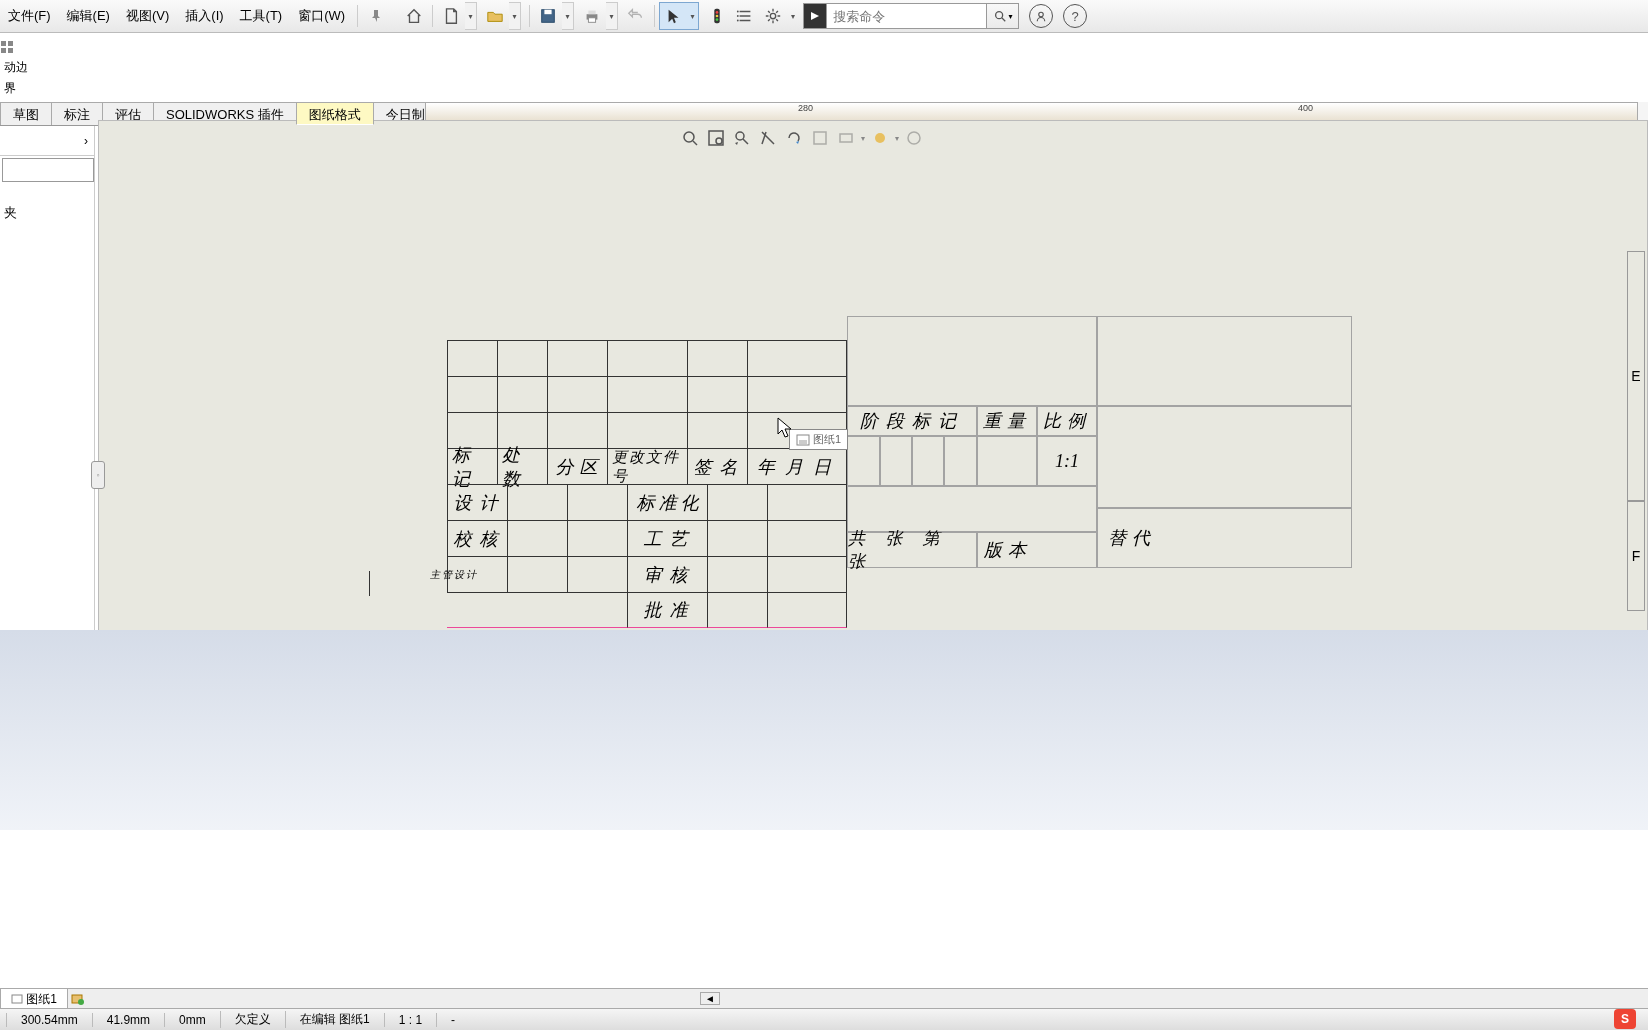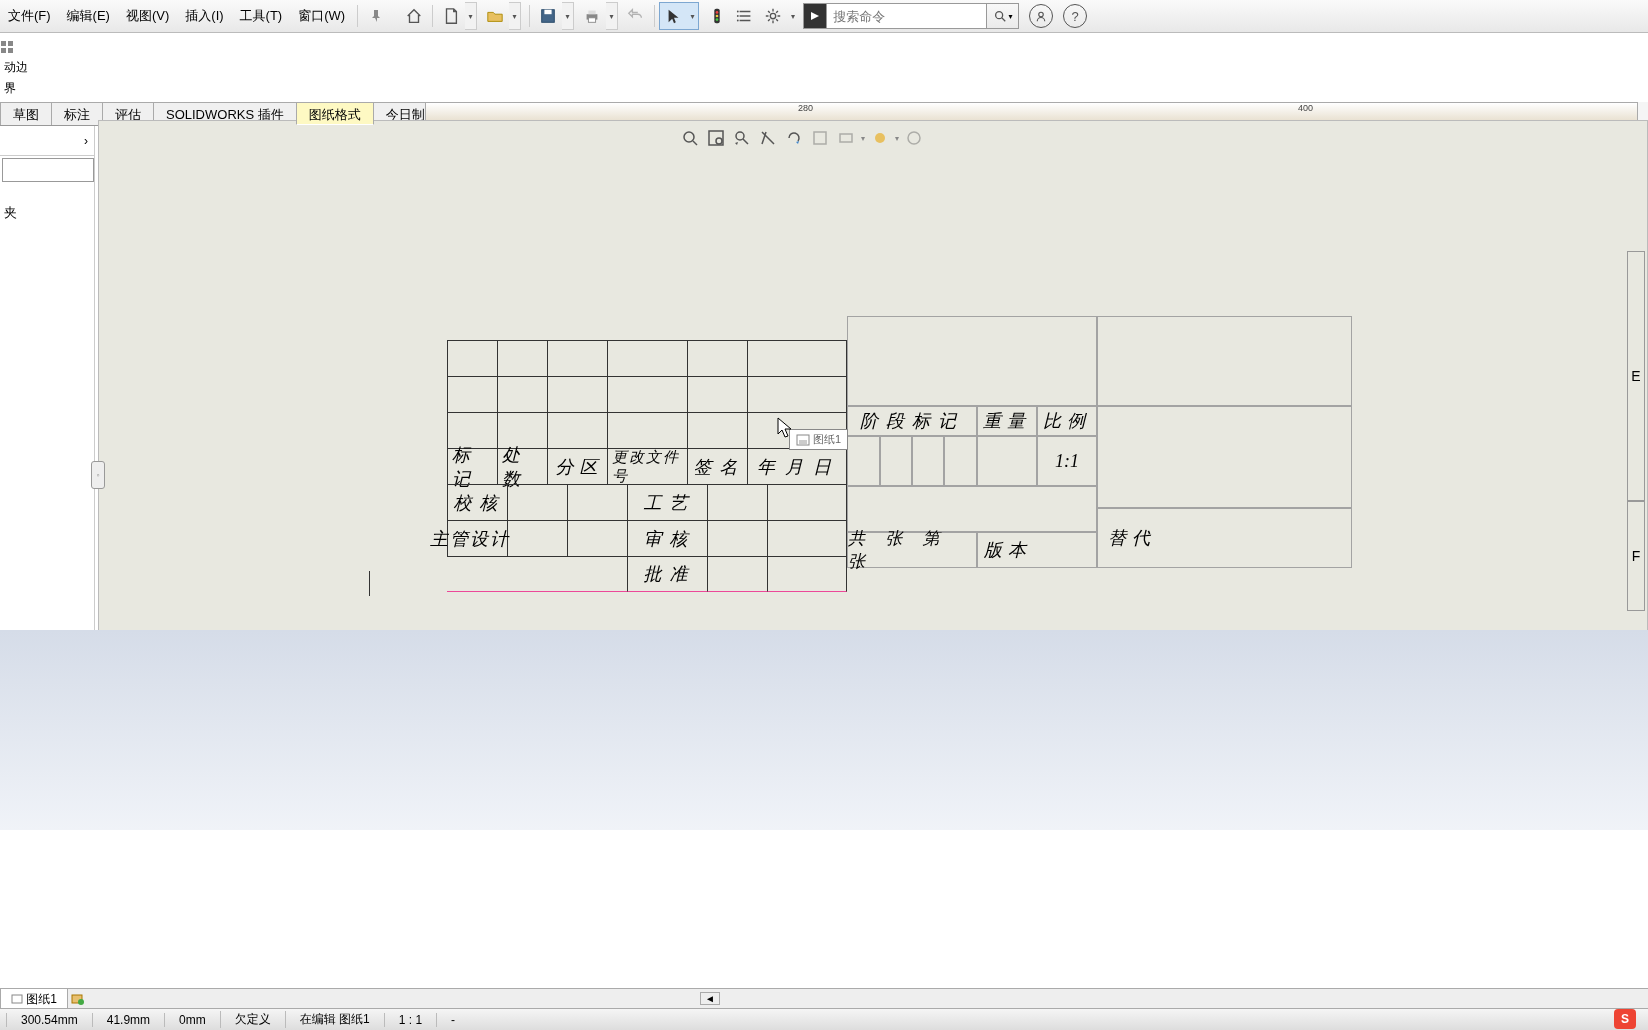--- a/index.html
+++ b/index.html
@@ -333,29 +333,37 @@
         <div class="tb-row">
           <div class="tb-cell" style="width:50px">标记</div>
           <div class="tb-cell" style="width:50px">处数</div>
           <div class="tb-cell" style="width:60px;letter-spacing:6px;">分区</div>
           <div class="tb-cell" style="width:80px;letter-spacing:2px;font-size:15px;">更改文件号</div>
           <div class="tb-cell" style="width:60px">签名</div>
           <div class="tb-cell tb-right" style="width:100px;letter-spacing:10px;">年月日</div>
         </div>
 
         <div class="tb-row">
+          <div class="tb-cell" style="width:60px">设计</div>
+            <div class="tb-cell" style="width:60px"></div>
+            <div class="tb-cell" style="width:60px"></div>
+          <div class="tb-cell" style="width:80px;letter-spacing:4px;">标准化</div>
+            <div class="tb-cell" style="width:60px"></div>
+            <div class="tb-cell tb-right" style="width:80px"></div>
+        </div>
+        <div class="tb-row">
           <div class="tb-cell" style="width:60px">校核</div>
             <div class="tb-cell" style="width:60px"></div>
             <div class="tb-cell" style="width:60px"></div>
           <div class="tb-cell" style="width:80px">工艺</div>
             <div class="tb-cell" style="width:60px"></div>
             <div class="tb-cell tb-right" style="width:80px"></div>
         </div>
         <div class="tb-row">
-          <div class="tb-cell" style="width:60px;font-size:18px;letter-spacing:2px;position:relative;overflow:visible;text-align:right;">
+          <div class="tb-cell" style="width:60px;font-size:10px;letter-spacing:2px;position:relative;overflow:visible;text-align:right;">
               <span style="position:absolute;left:-18px;white-space:nowrap;">主管设计</span>
             </div>
             <div class="tb-cell" style="width:60px"></div>
             <div class="tb-cell" style="width:60px"></div>
           <div class="tb-cell" style="width:80px">审核</div>
             <div class="tb-cell" style="width:60px"></div>
             <div class="tb-cell tb-right" style="width:80px"></div>
         </div>
         <div class="tb-row">
           <div class="tb-cell tb-bottom" style="width:180px;border-left:none;"></div>

